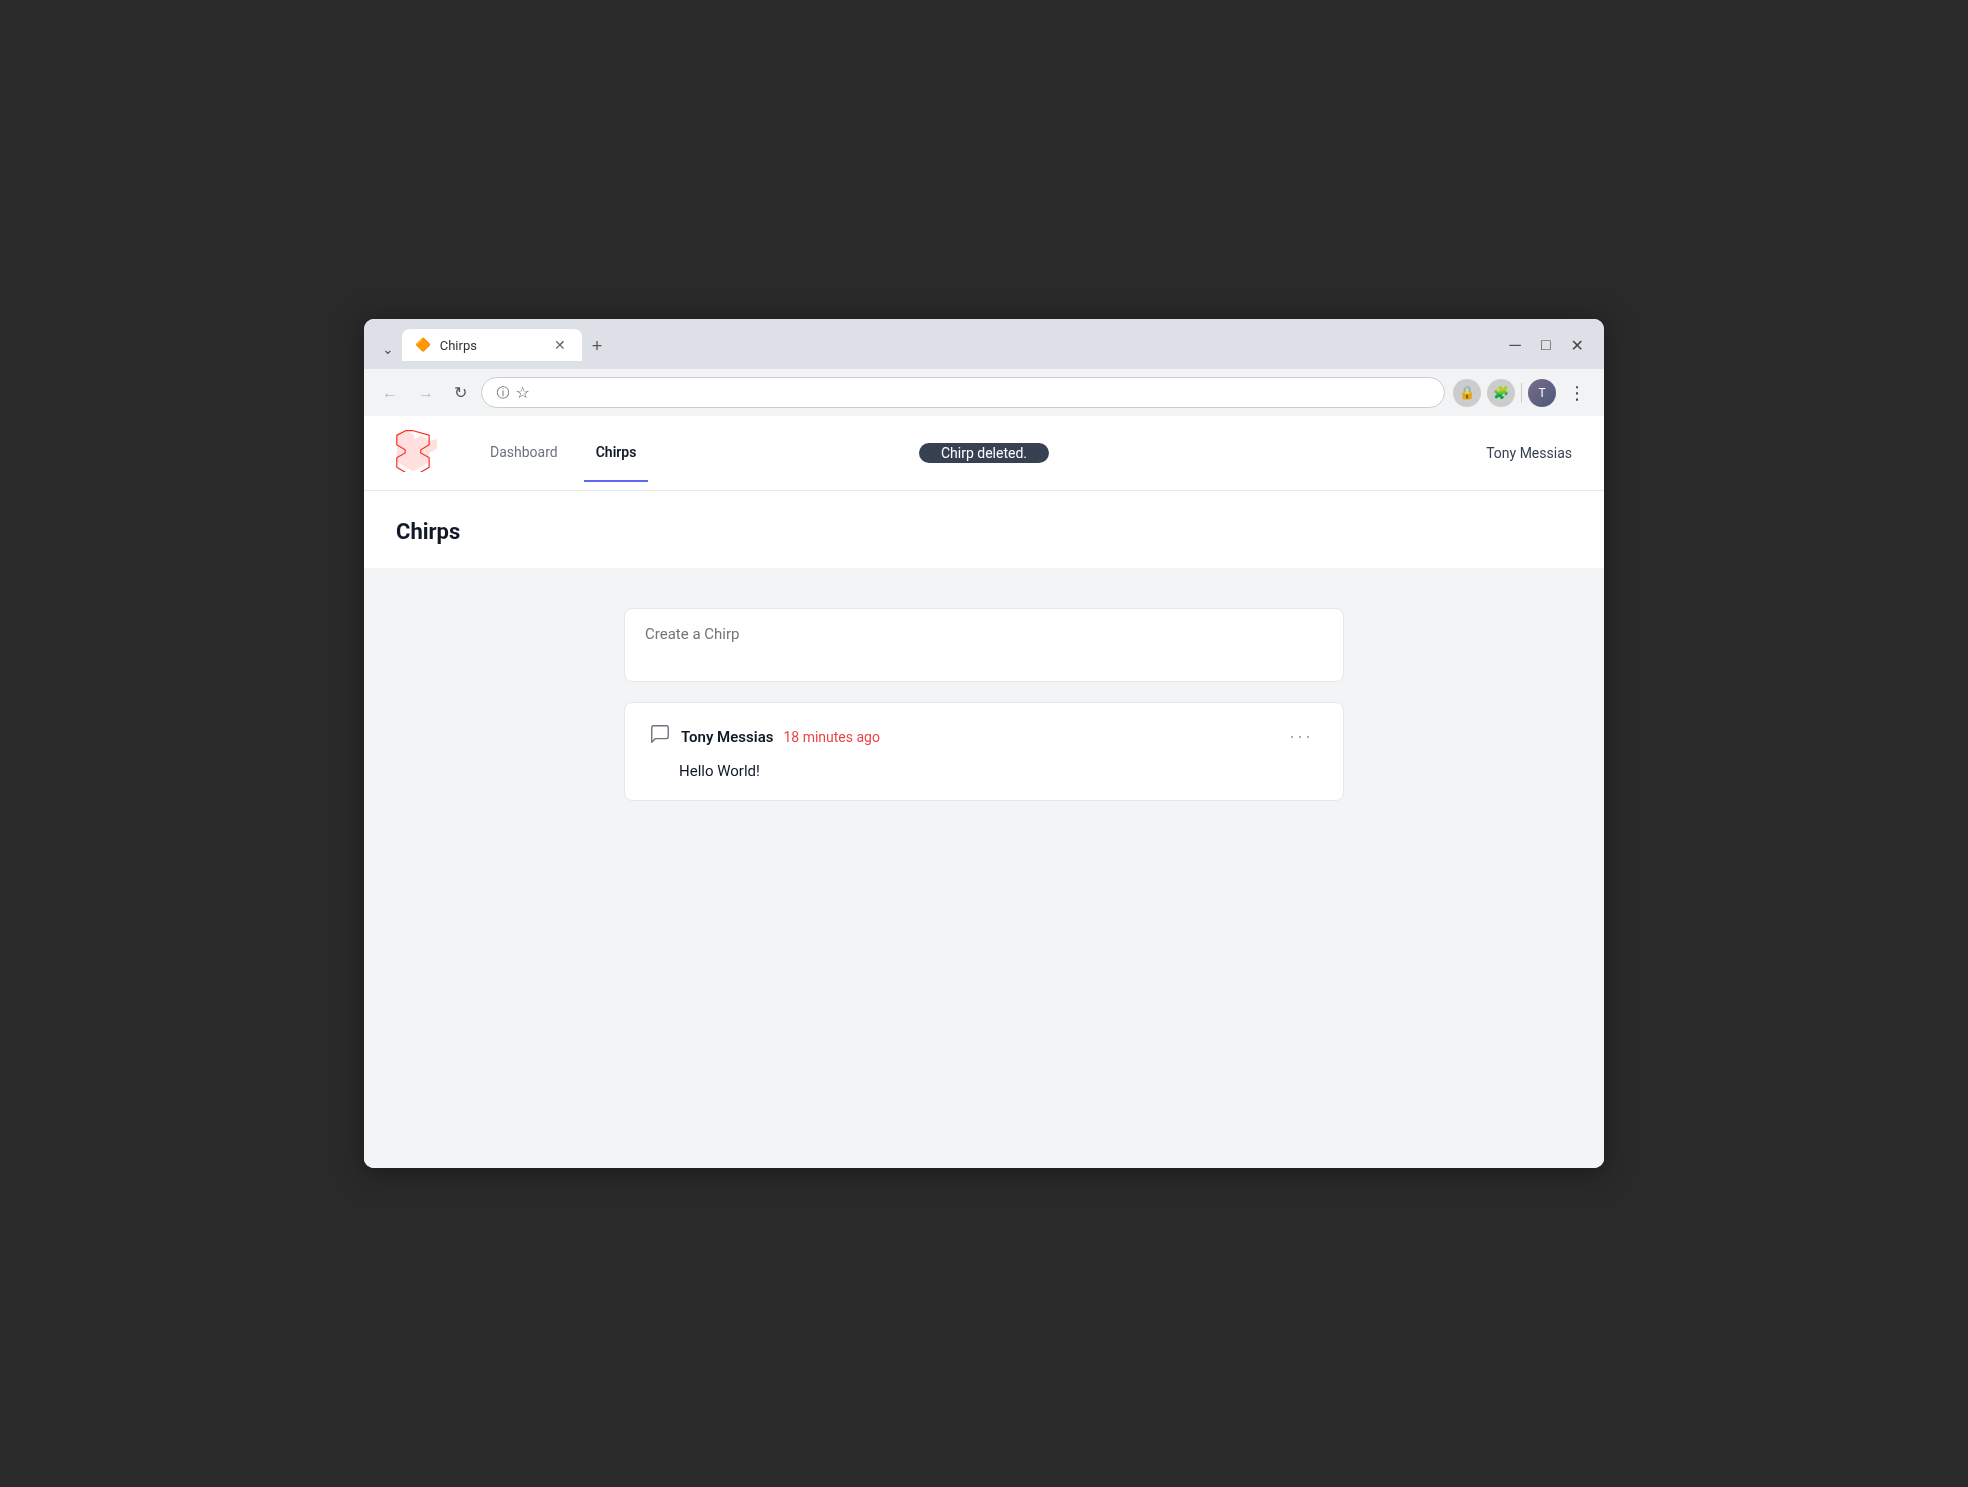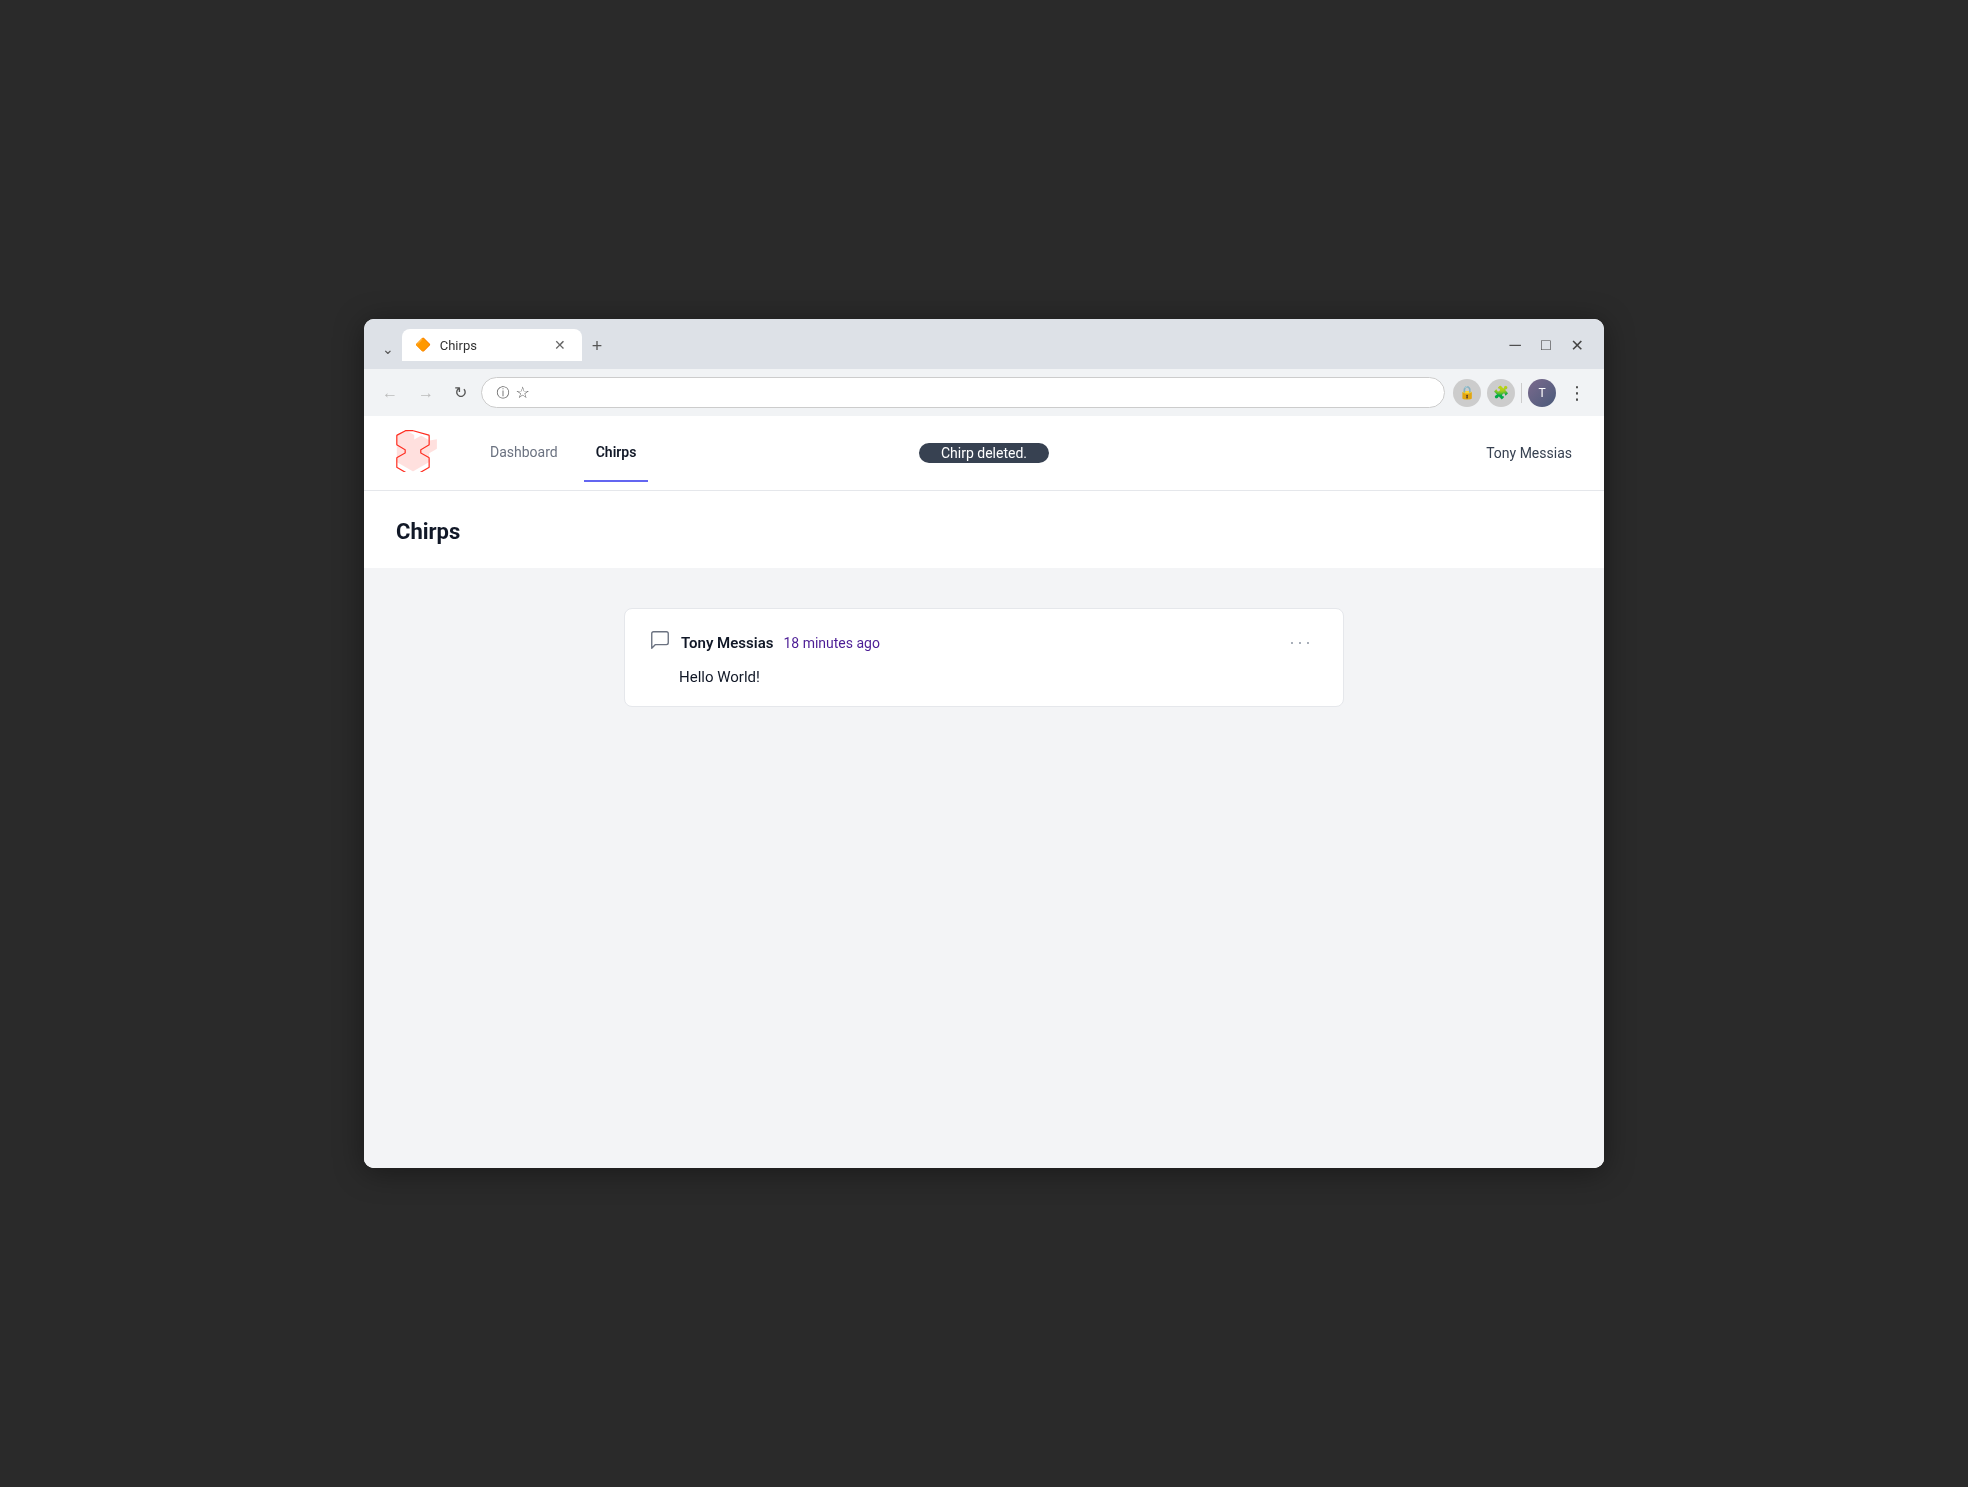--- a/index.html
+++ b/index.html
@@ -347,21 +347,21 @@
     }
 
     .chirp-author {
       font-size: 15px;
       font-weight: 600;
       color: #111827;
     }
 
     .chirp-time {
       font-size: 14px;
-      color: #4c1d95;
+      color: #ef4444;
     }
 
     .chirp-menu {
       background: none;
       border: none;
       cursor: pointer;
       color: #9ca3af;
       font-size: 18px;
       padding: 2px 6px;
       border-radius: 4px;
@@ -435,20 +435,23 @@
       <div class="toast">Chirp deleted.</div>
     </nav>
 
     <div class="page-header">
       <h1 class="page-title">Chirps</h1>
     </div>
 
     <div class="page-body">
       <div class="content-container">
 
+        <div class="create-chirp-box">
+          <textarea class="create-chirp-input" rows="2" placeholder="Create a Chirp" style=""></textarea>
+        </div>
 
         <div class="chirp-card">
           <div class="chirp-header">
             <div class="chirp-author-info">
               <span class="chirp-icon">
                 <svg width="22" height="22" viewBox="0 0 24 24" fill="none" stroke="currentColor" stroke-width="1.5" stroke-linecap="round" stroke-linejoin="round">
                   <path d="M21 15a2 2 0 0 1-2 2H7l-4 4V5a2 2 0 0 1 2-2h14a2 2 0 0 1 2 2z"></path>
                 </svg>
               </span>
               <span class="chirp-author">Tony Messias</span>

